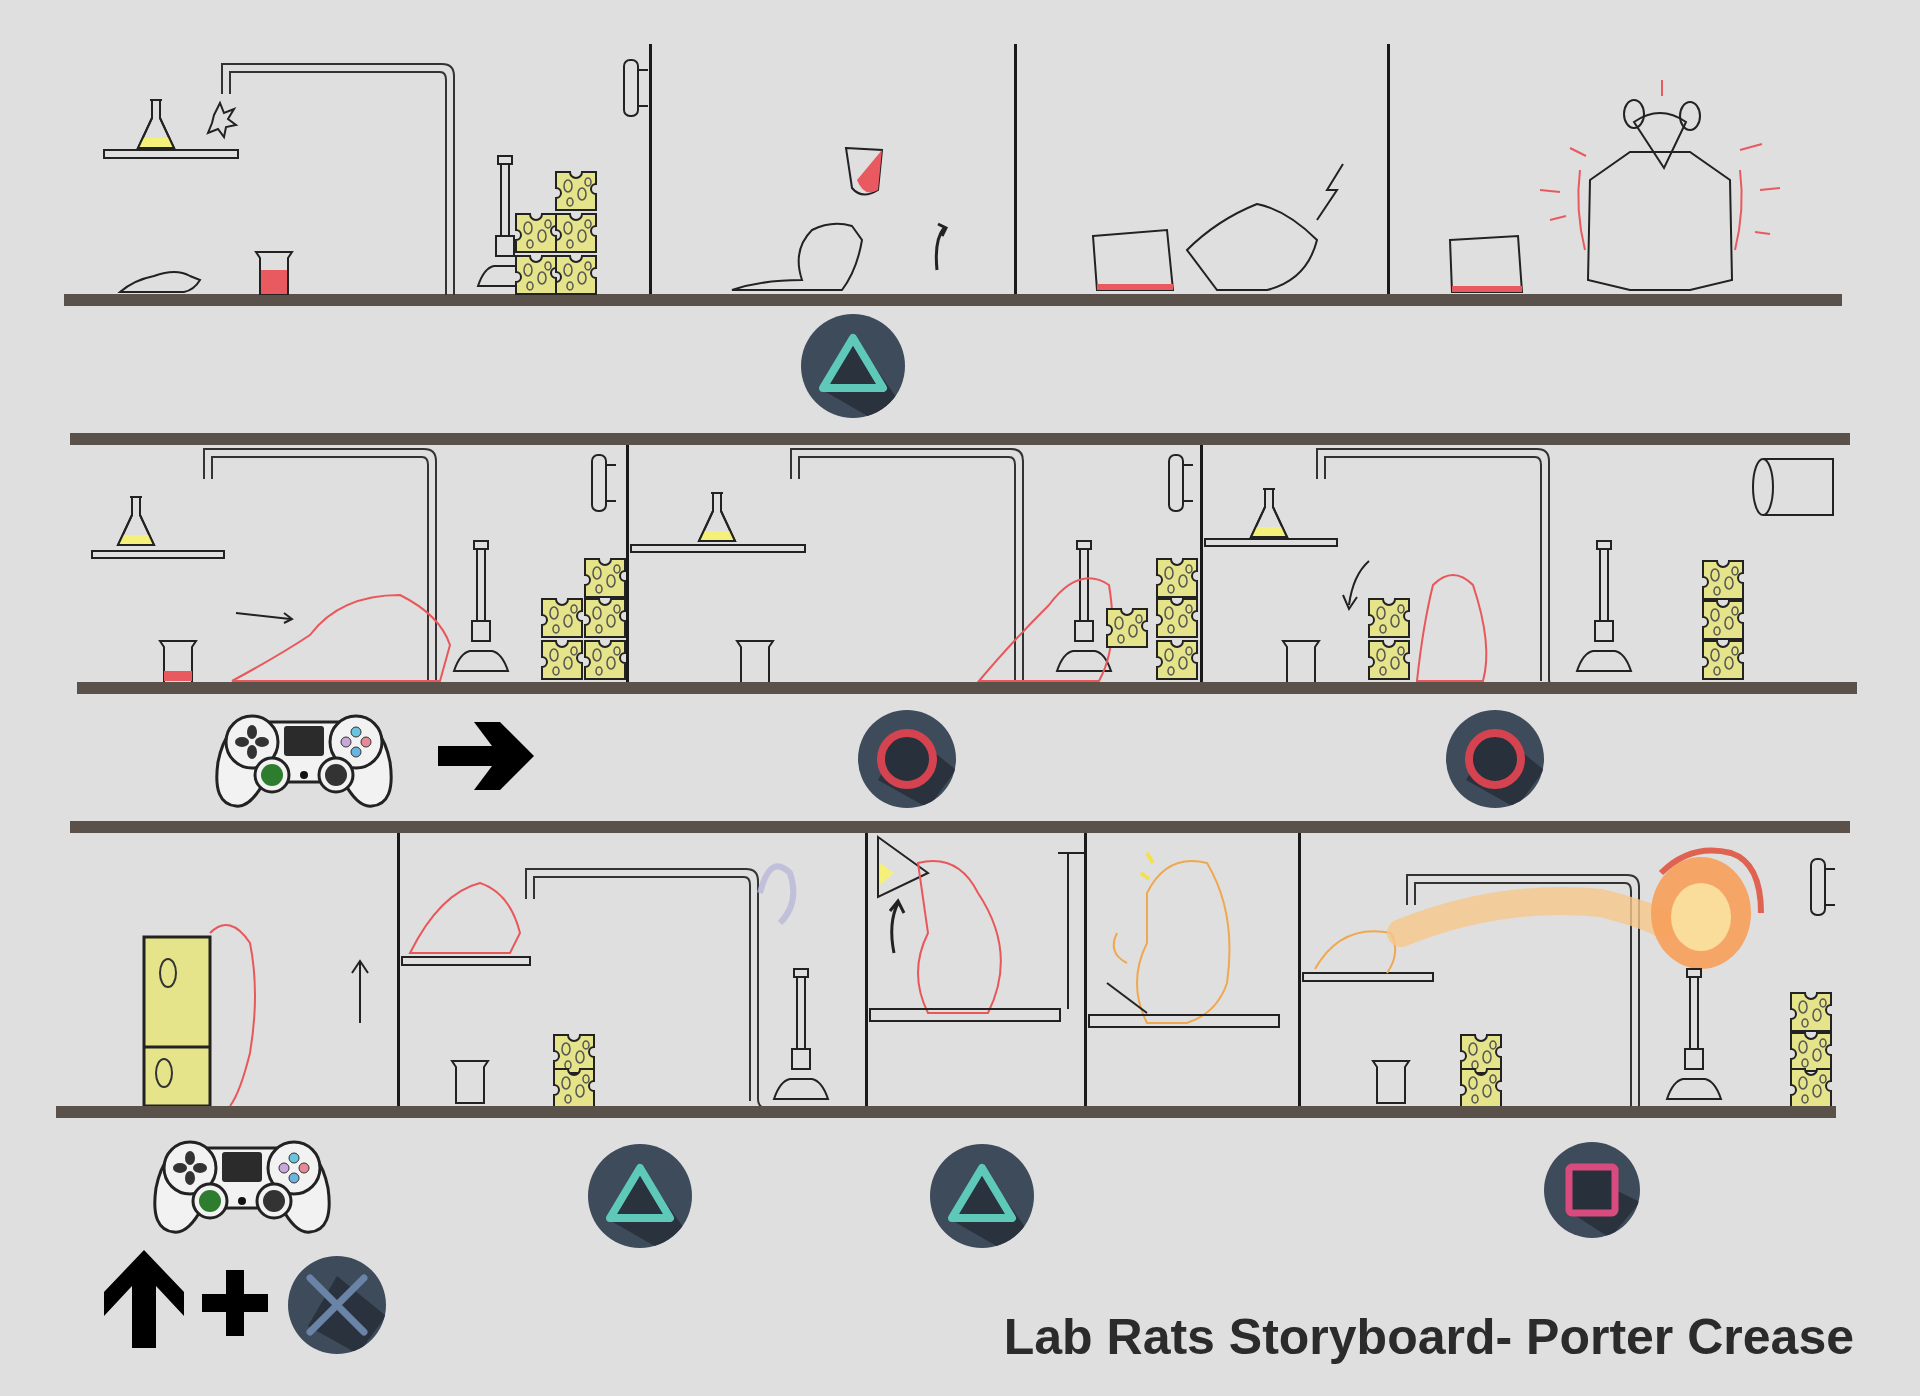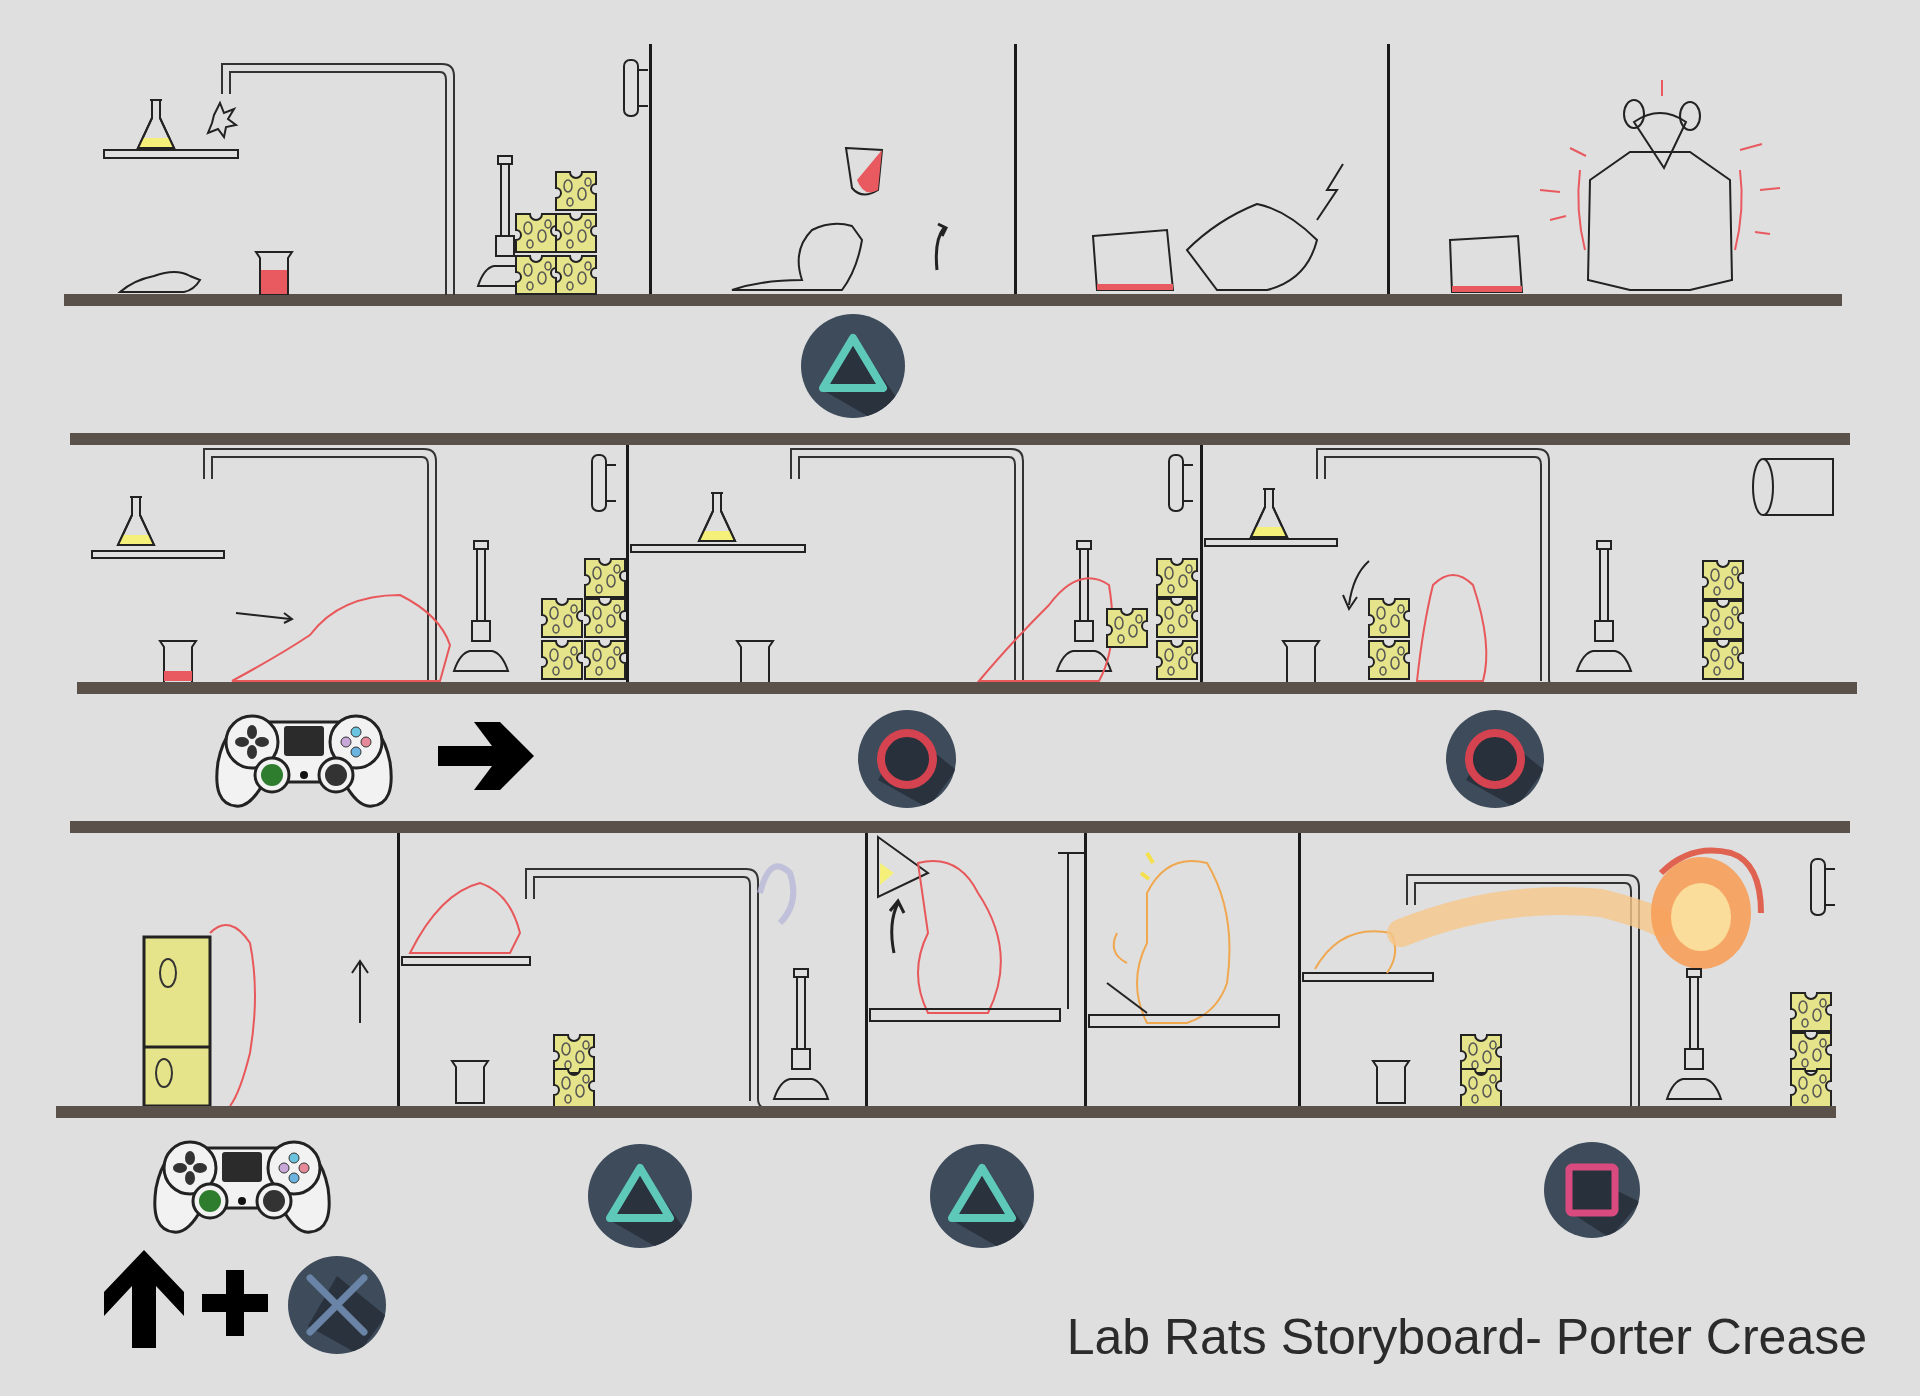--- a/index.html
+++ b/index.html
@@ -1,21 +1,21 @@
 <!DOCTYPE html>
 <html><head>
 <meta charset="utf-8">
 <style>
   html,body{margin:0;padding:0;}
   body{width:1920px;height:1396px;background:#dfdfdf;position:relative;overflow:hidden;font-family:"Liberation Sans",sans-serif;}
   .abs{position:absolute;}
   .bar{position:absolute;background:#5a524a;}
   .divider{position:absolute;width:3px;background:#1a1a1a;}
   .btn{position:absolute;border-radius:50%;background:#3e4b5b;overflow:hidden;}
-  .title{position:absolute;right:53px;top:1308px;font-size:50px;color:#2b2b2b;white-space:nowrap;}
+  .title{position:absolute;right:66px;top:1308px;font-size:50px;color:#2b2b2b;white-space:nowrap;font-weight:bold;}
   svg{display:block;}
 </style>
 </head>
 <body>
 
 <svg width="0" height="0" style="position:absolute">
   <defs>
     <g id="cheese">
       <path d="M0,4 L14,4 A6,6 0 0 0 26,4 L40,4 L40,16 A5,5 0 0 0 40,26 L40,42 L0,42 L0,30 A5,5 0 0 0 0,20 Z" fill="#e6e48a" stroke="#222" stroke-width="2"></path>
       <ellipse cx="12" cy="18" rx="4" ry="6" fill="none" stroke="#555" stroke-width="1.5"></ellipse>

